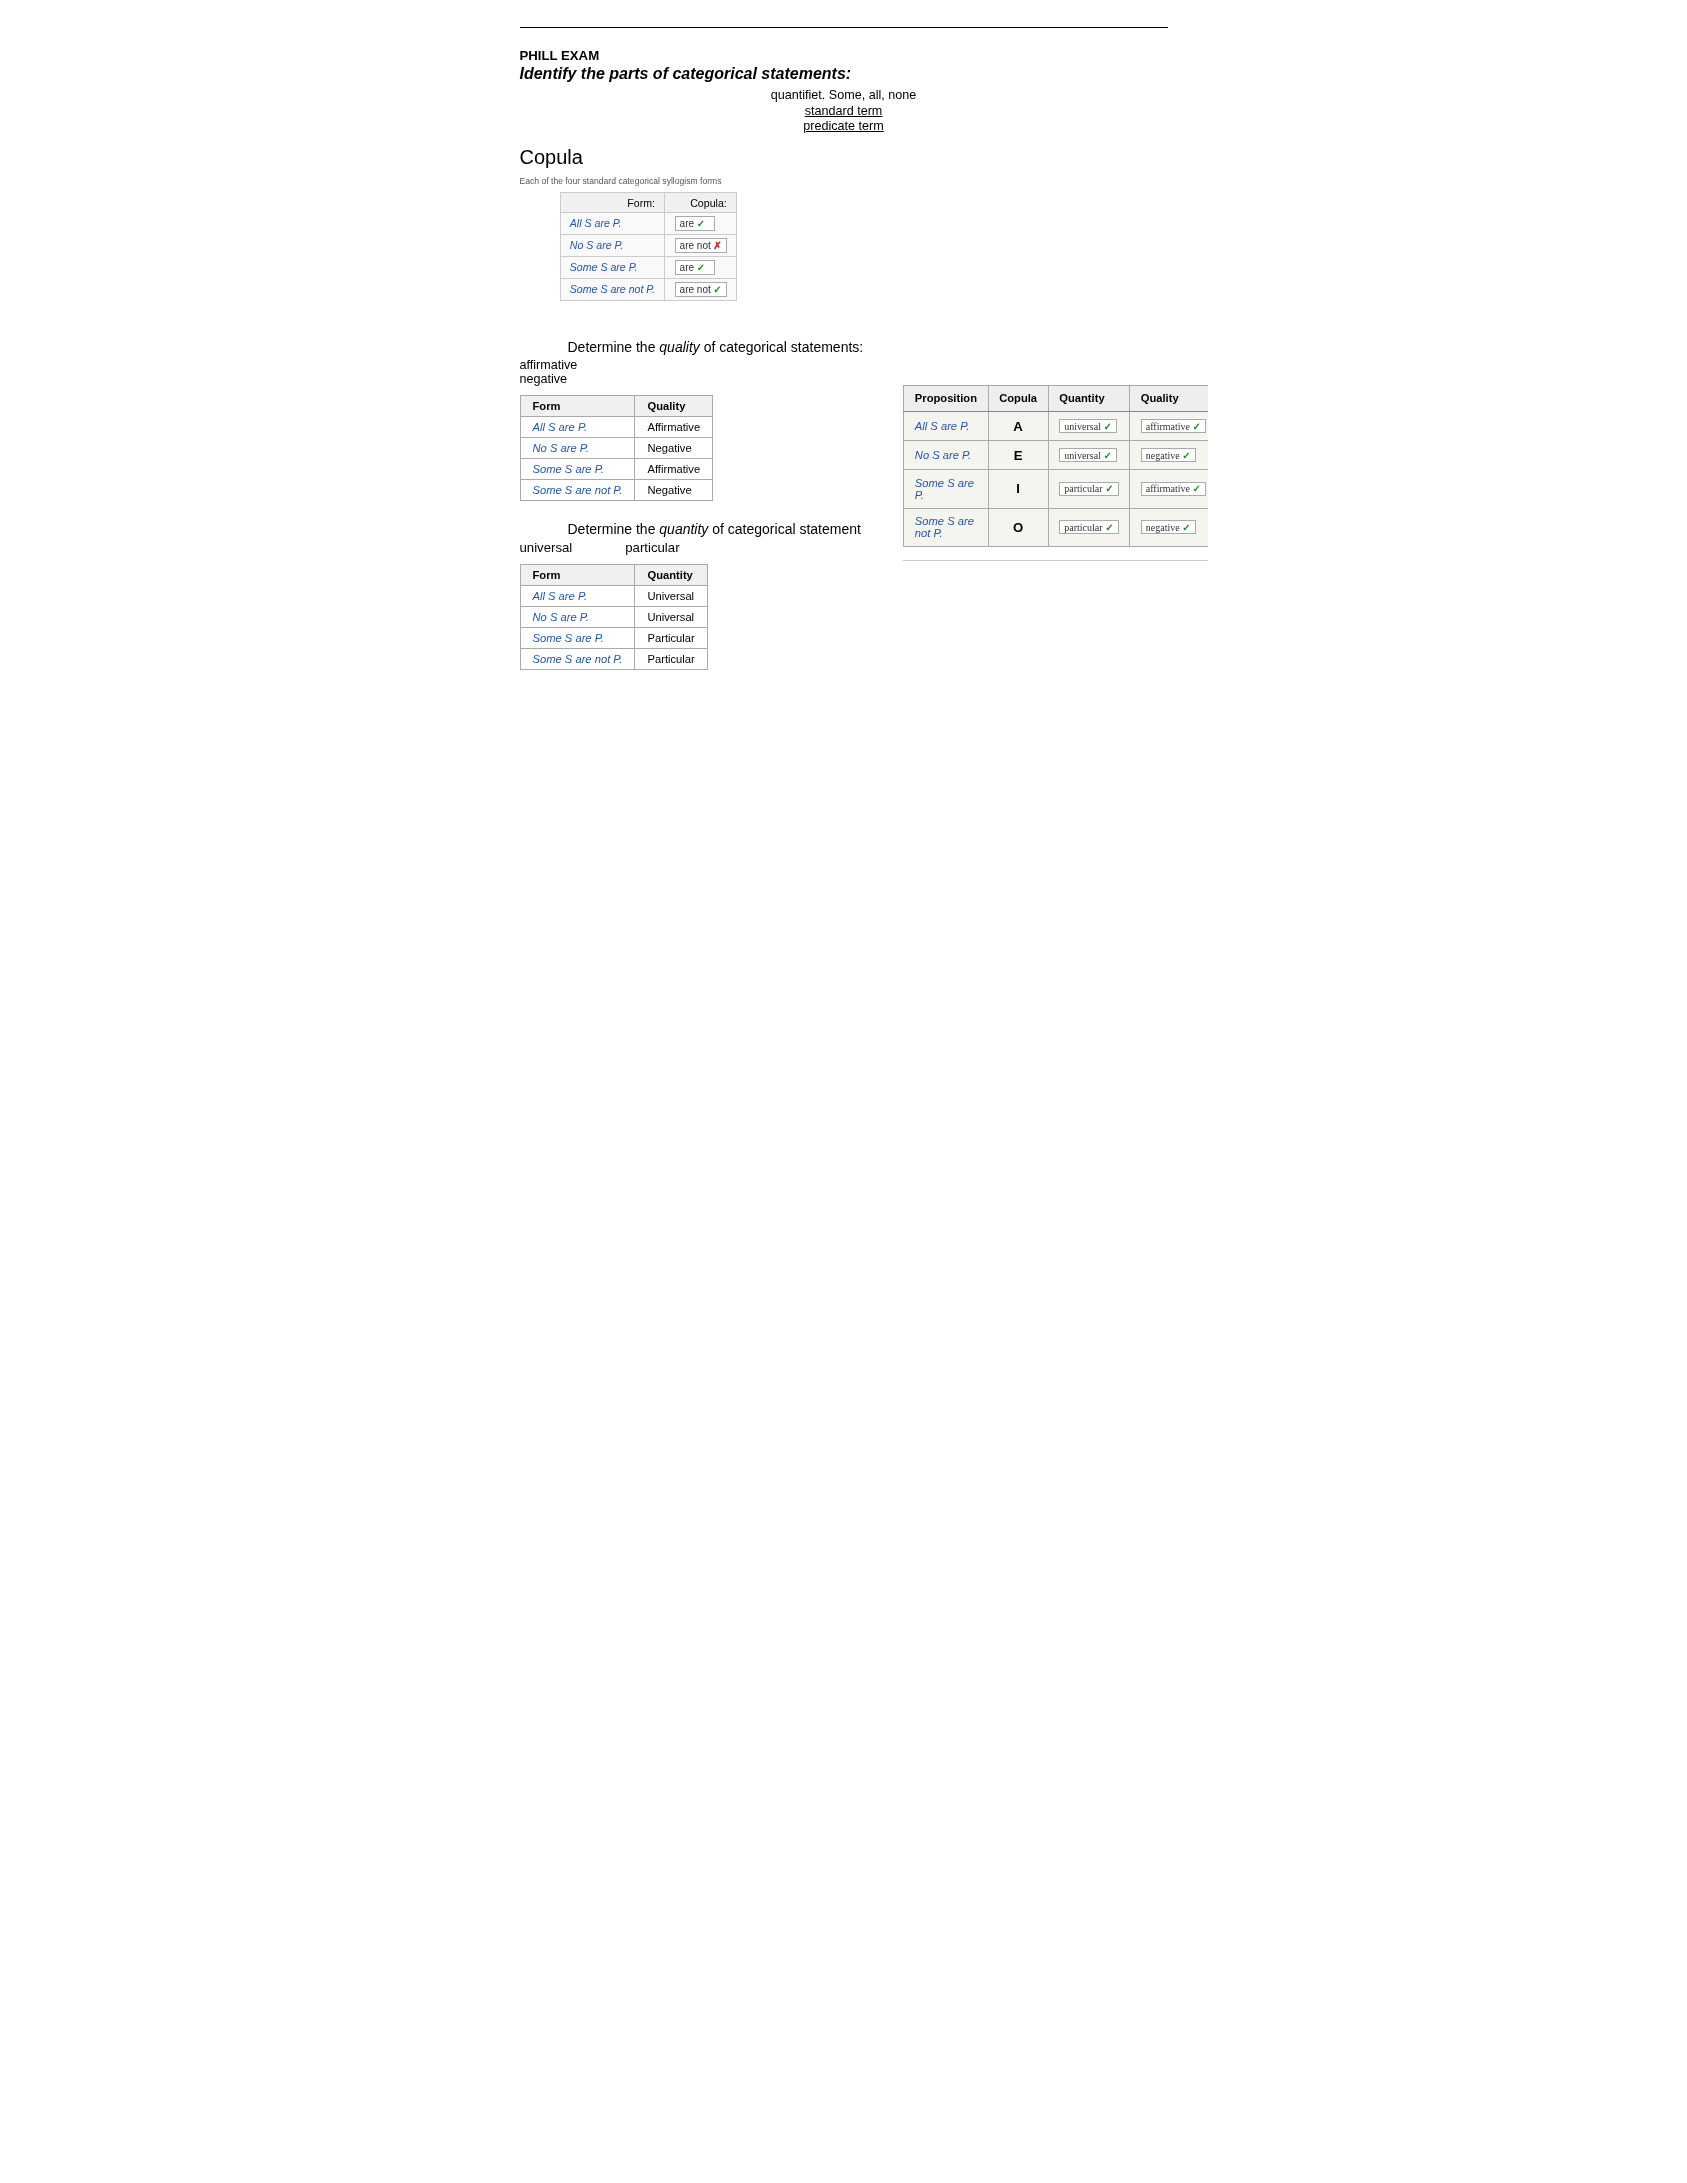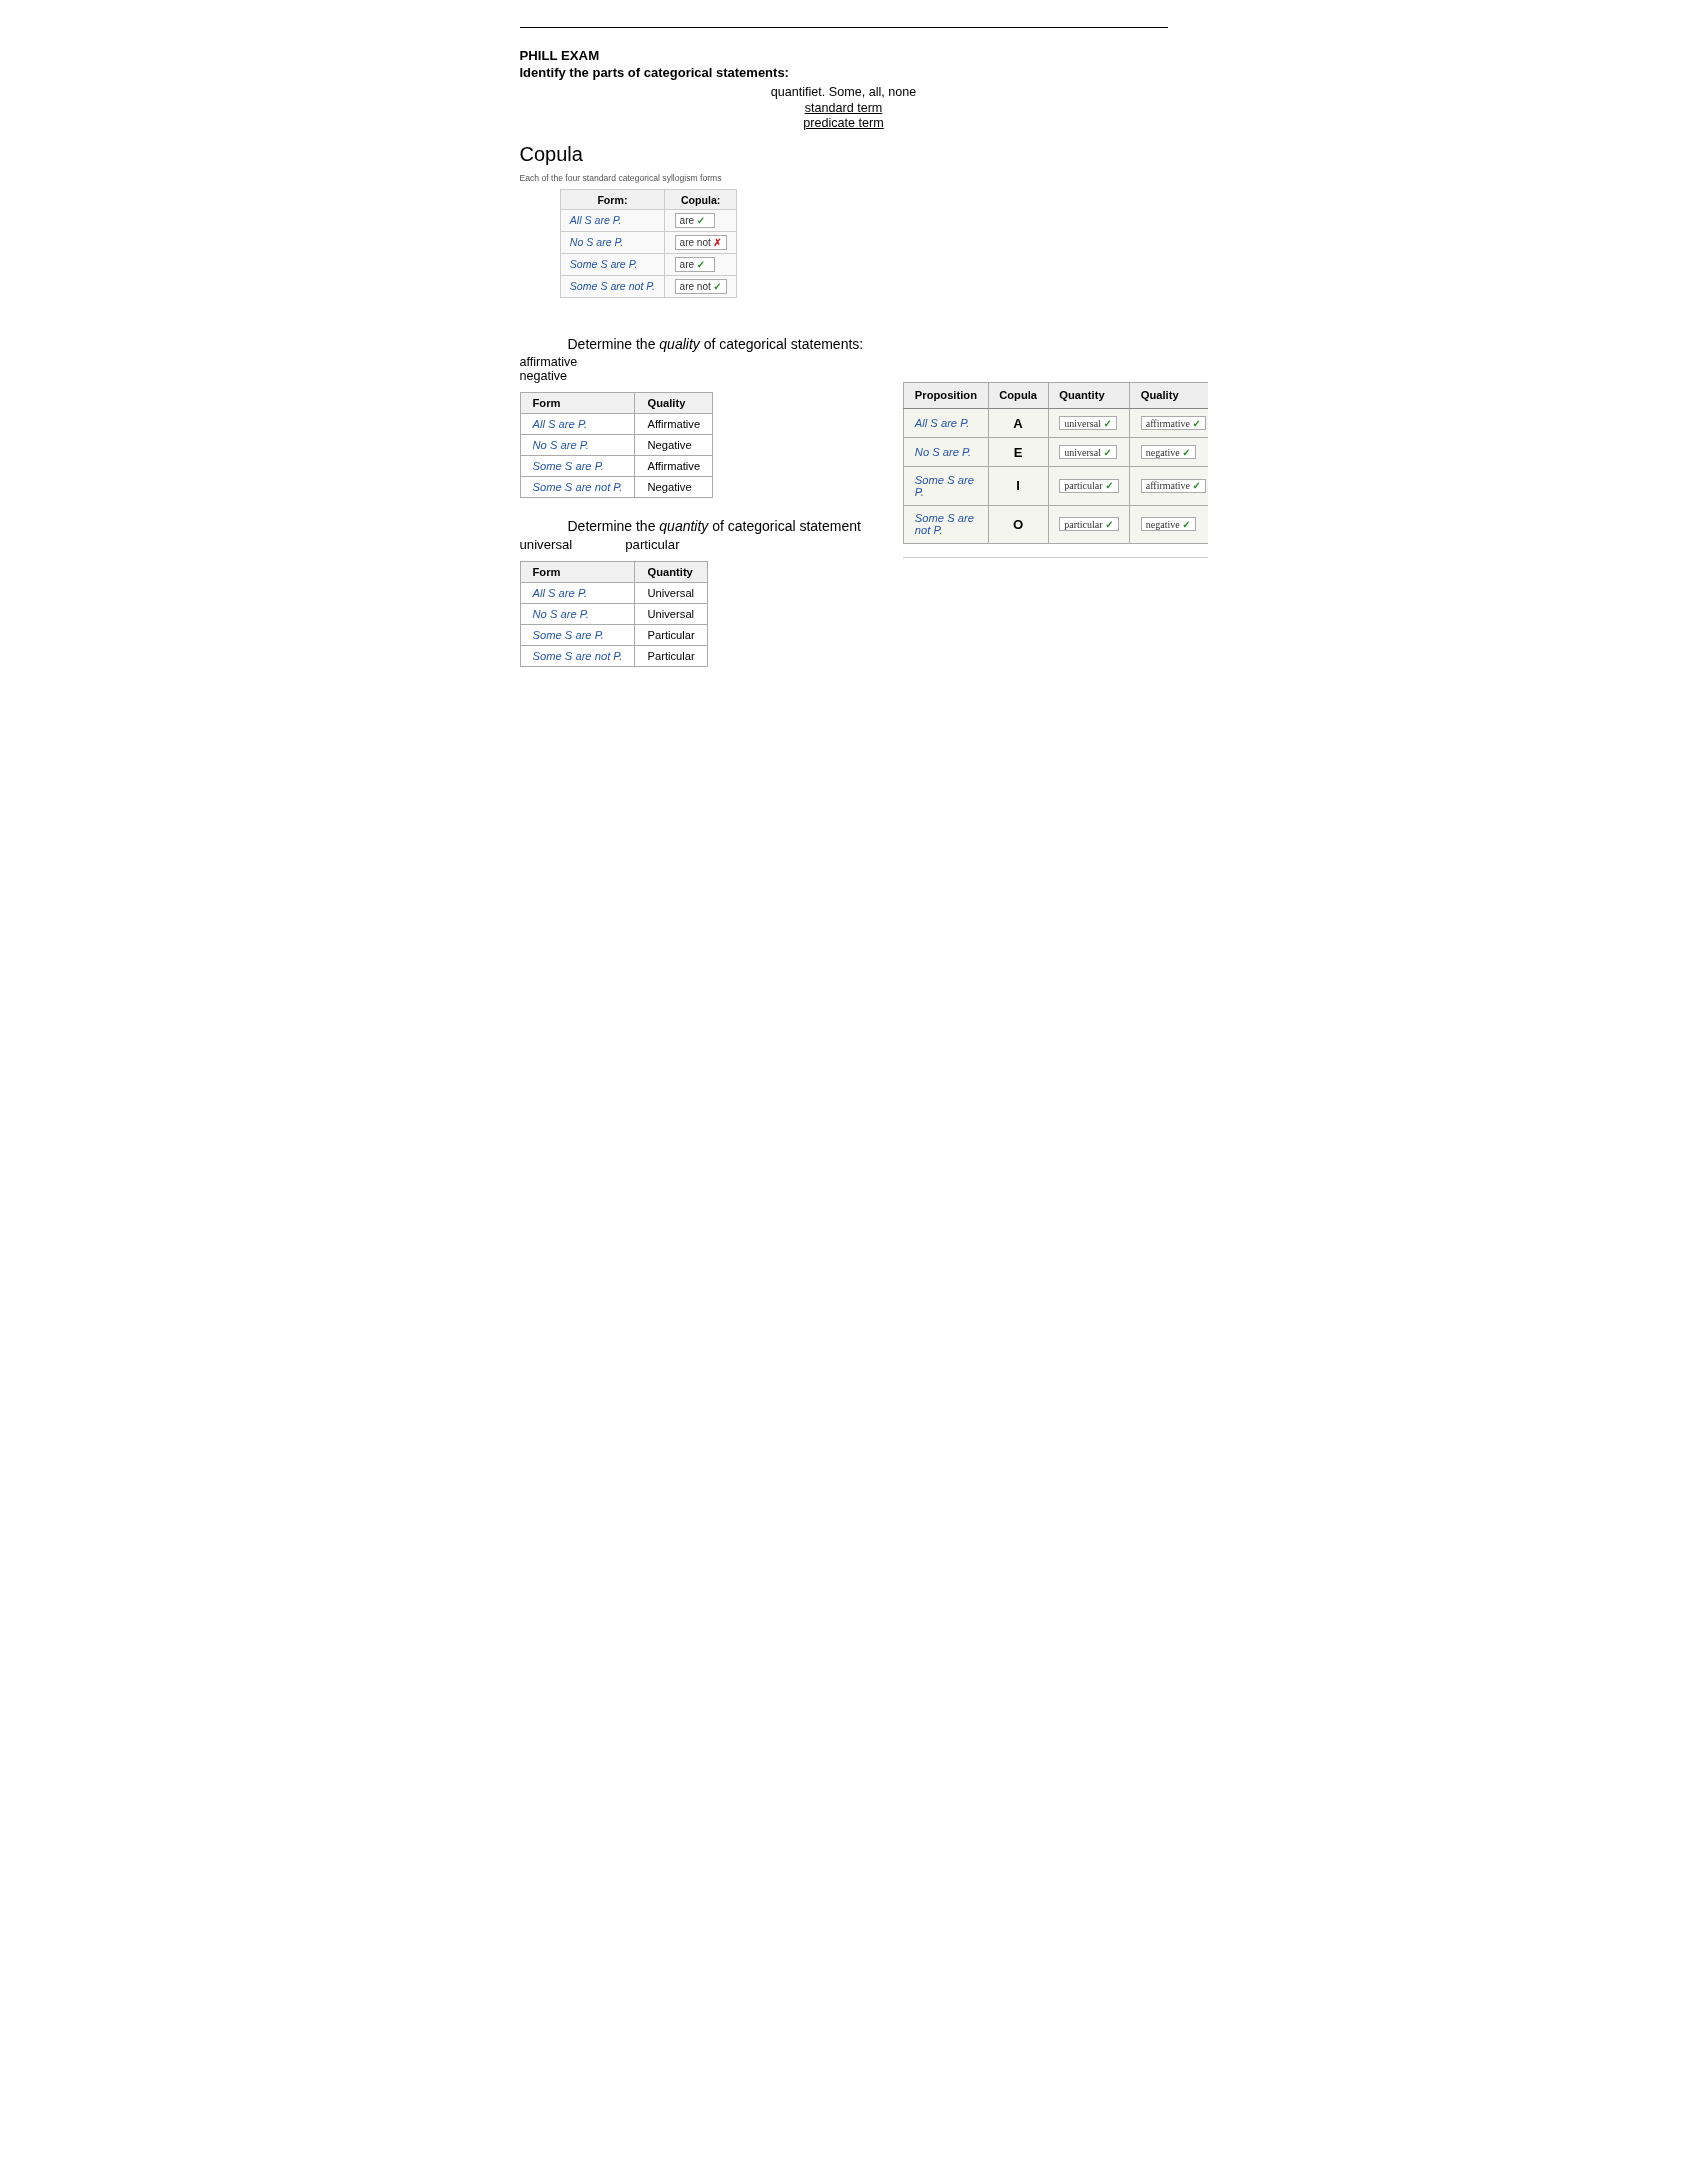--- a/index.html
+++ b/index.html
@@ -15,22 +15,23 @@
     .top-rule {
       border-top: 1.3px solid #000;
       margin-bottom: 20px;
     }
     .title {
       font-size: 13.2px;
       font-weight: bold;
       margin-bottom: 2.6px;
     }
     .subtitle {
-      font-size: 13px;
-      font-weight: bold;
+      font-size: 16px;
+      font-weight: bold;
+      font-style: italic;
       margin-bottom: 5.3px;
     }
     .bullet-list {
       list-style: none;
       margin-bottom: 2.6px;
       text-align: center;
     }
     .bullet-list li {
       text-decoration: underline;
       margin-bottom: 1.3px;
@@ -56,23 +57,23 @@
       border-collapse: collapse;
       margin: 6.6px 0 20px 40px;
       background: #f9f9f9;
     }
     .copula-table th, .copula-table td {
       border: 0.7px solid #ccc;
       padding: 3.3px 9.3px;
       font-size: 10.6px;
     }
     .copula-table th {
-      font-weight: bold;
+      font-weight: normal;
       background: #f0f0f0;
-      text-align: center;
+      text-align: right;
     }
     .copula-table td:first-child {
       color: #2255aa;
       font-style: italic;
     }
     .copula-table td:last-child {
       font-size: 10px;
       color: #333;
     }
     .check-green { color: #228822; font-weight: bold; margin-left: 2.6px; }

